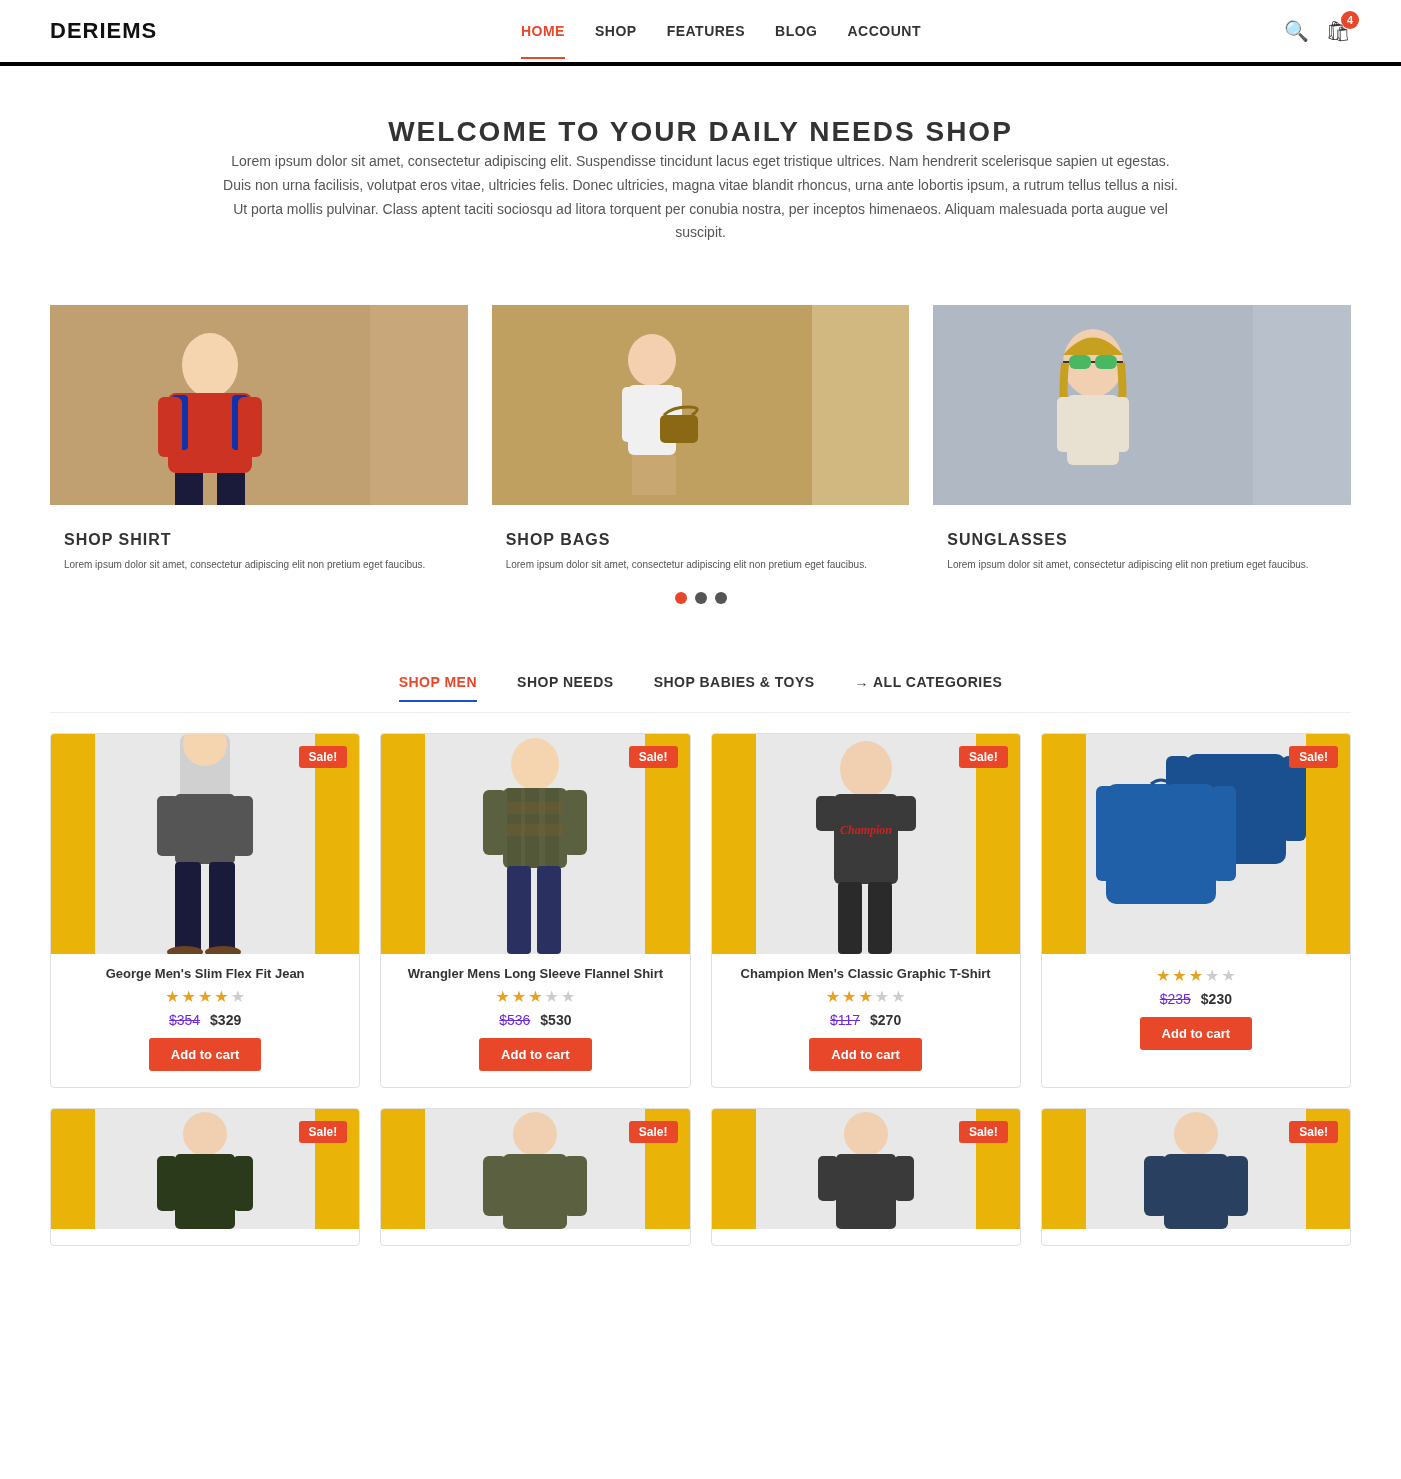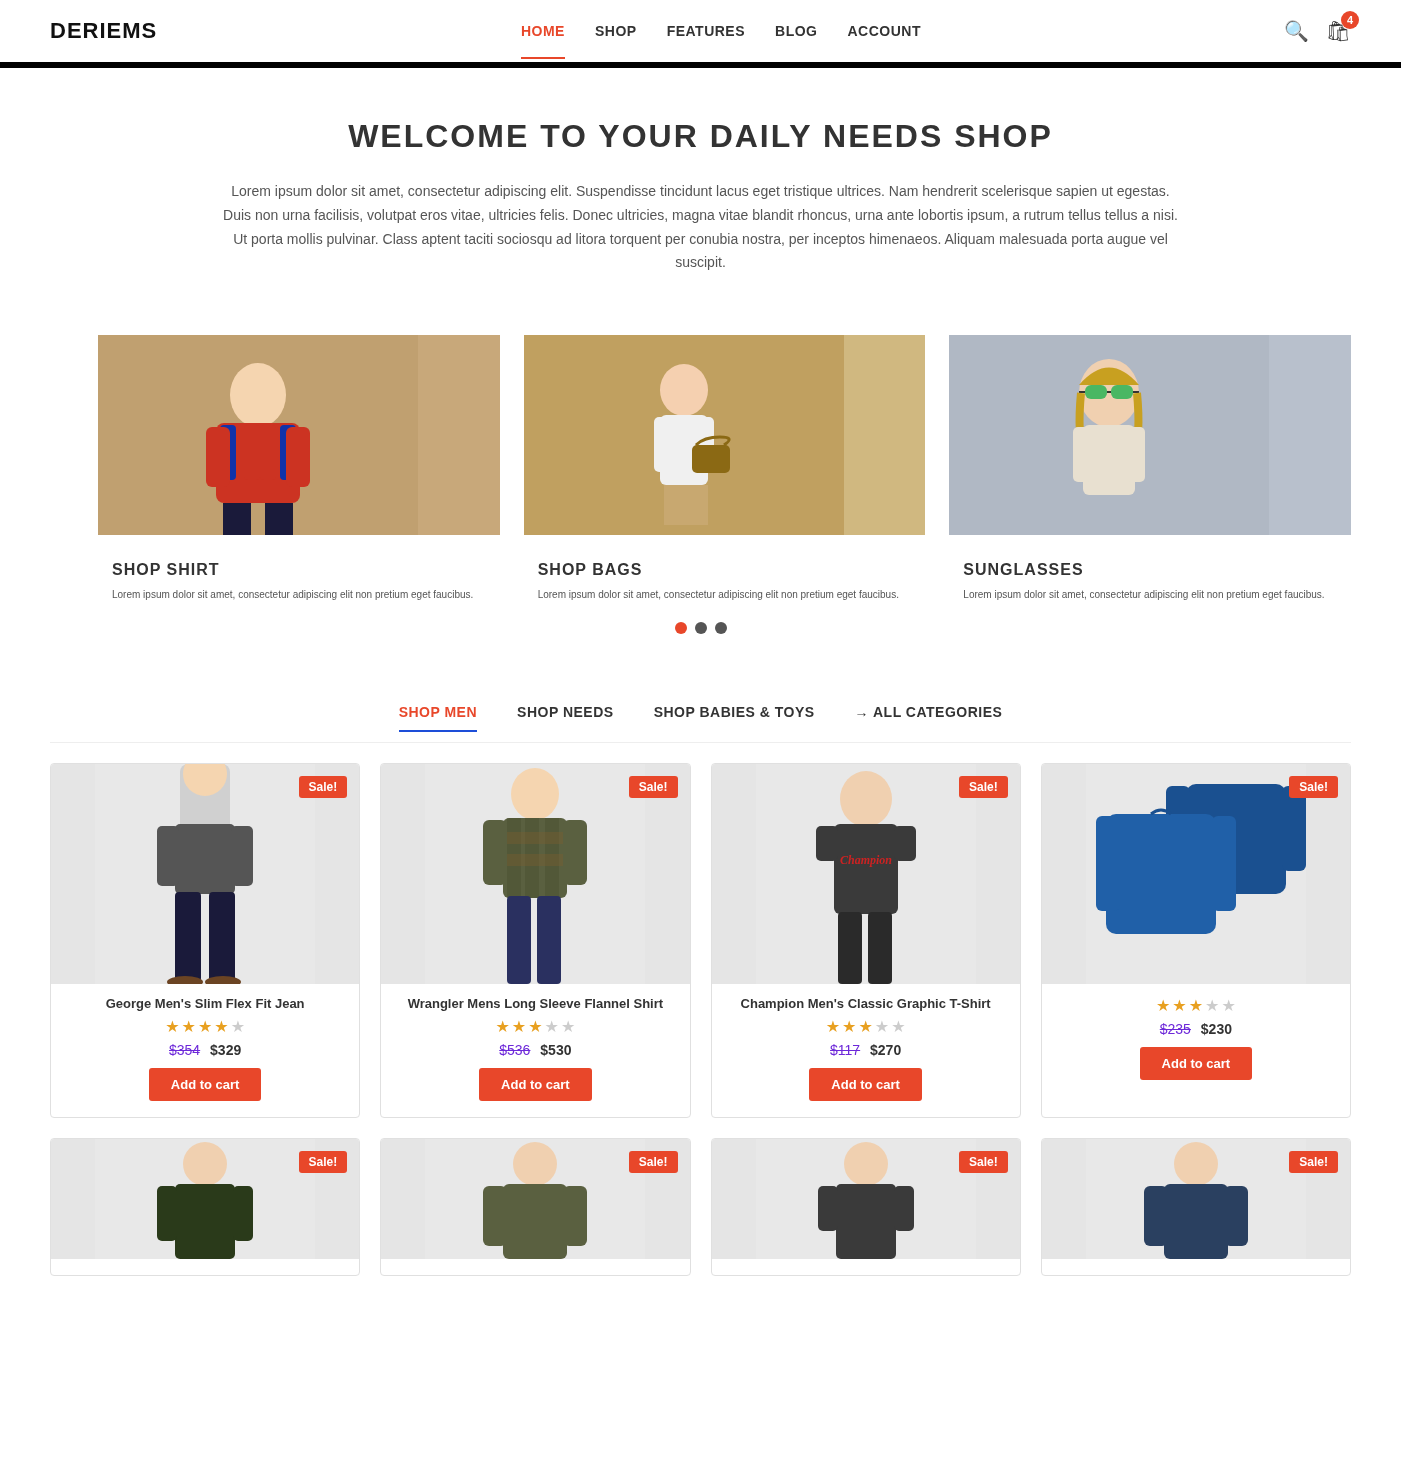--- a/index.html
+++ b/index.html
@@ -4,21 +4,21 @@
   <style>
     * { box-sizing: border-box; margin: 0; padding: 0; }
     body { font-family: Arial, sans-serif; background: #fff; color: #333; }
 
     
     .header {
       display: flex;
       align-items: center;
       justify-content: space-between;
       padding: 18px 50px;
-      border-bottom: 6px solid #000000;
+      border-bottom: 4px solid #000000;
     }
     .logo {
       font-size: 22px;
       font-weight: 900;
       color: #111;
       letter-spacing: 1px;
     }
     .nav {
       display: flex;
       gap: 30px;
@@ -59,42 +59,41 @@
       justify-content: center;
       font-weight: bold;
     }
 
     
     .hero {
       text-align: center;
       padding: 50px 100px 30px;
     }
     .hero h1 {
-      font-size: 32px;
+      font-size: 28px;
       font-weight: 900;
       letter-spacing: 2px;
-      margin-bottom: 25px;
+      margin-bottom: 2px;
     }
     .hero p {
       font-size: 14px;
       color: #555;
       line-height: 1.7;
       max-width: 960px;
       margin: 0 auto;
     }
 
     
     .category-section {
       padding: 30px 50px;
     }
     .category-grid {
       display: grid;
       grid-template-columns: repeat(3, 1fr);
       gap: 24px;
-      margin-left: 48px;
     }
 
     .category-card {
       cursor: pointer;
     }
     .category-card .cat-title {
       font-size: 16px;
       font-weight: 900;
       letter-spacing: 1px;
       margin: 14px 0 8px;
@@ -164,21 +163,21 @@
     .product-card {
       border: 1px solid #e0e0e0;
       border-radius: 4px;
       overflow: hidden;
       position: relative;
       padding-bottom: 16px;
     }
     .product-img-wrap {
       position: relative;
       height: 220px;
-      background: #e5e5e5;
+      background: #eab308;
       display: flex;
       align-items: center;
       justify-content: center;
     }
     .sale-badge {
       position: absolute;
       top: 12px;
       right: 12px;
       background: #e8472a;
       color: #fff;

